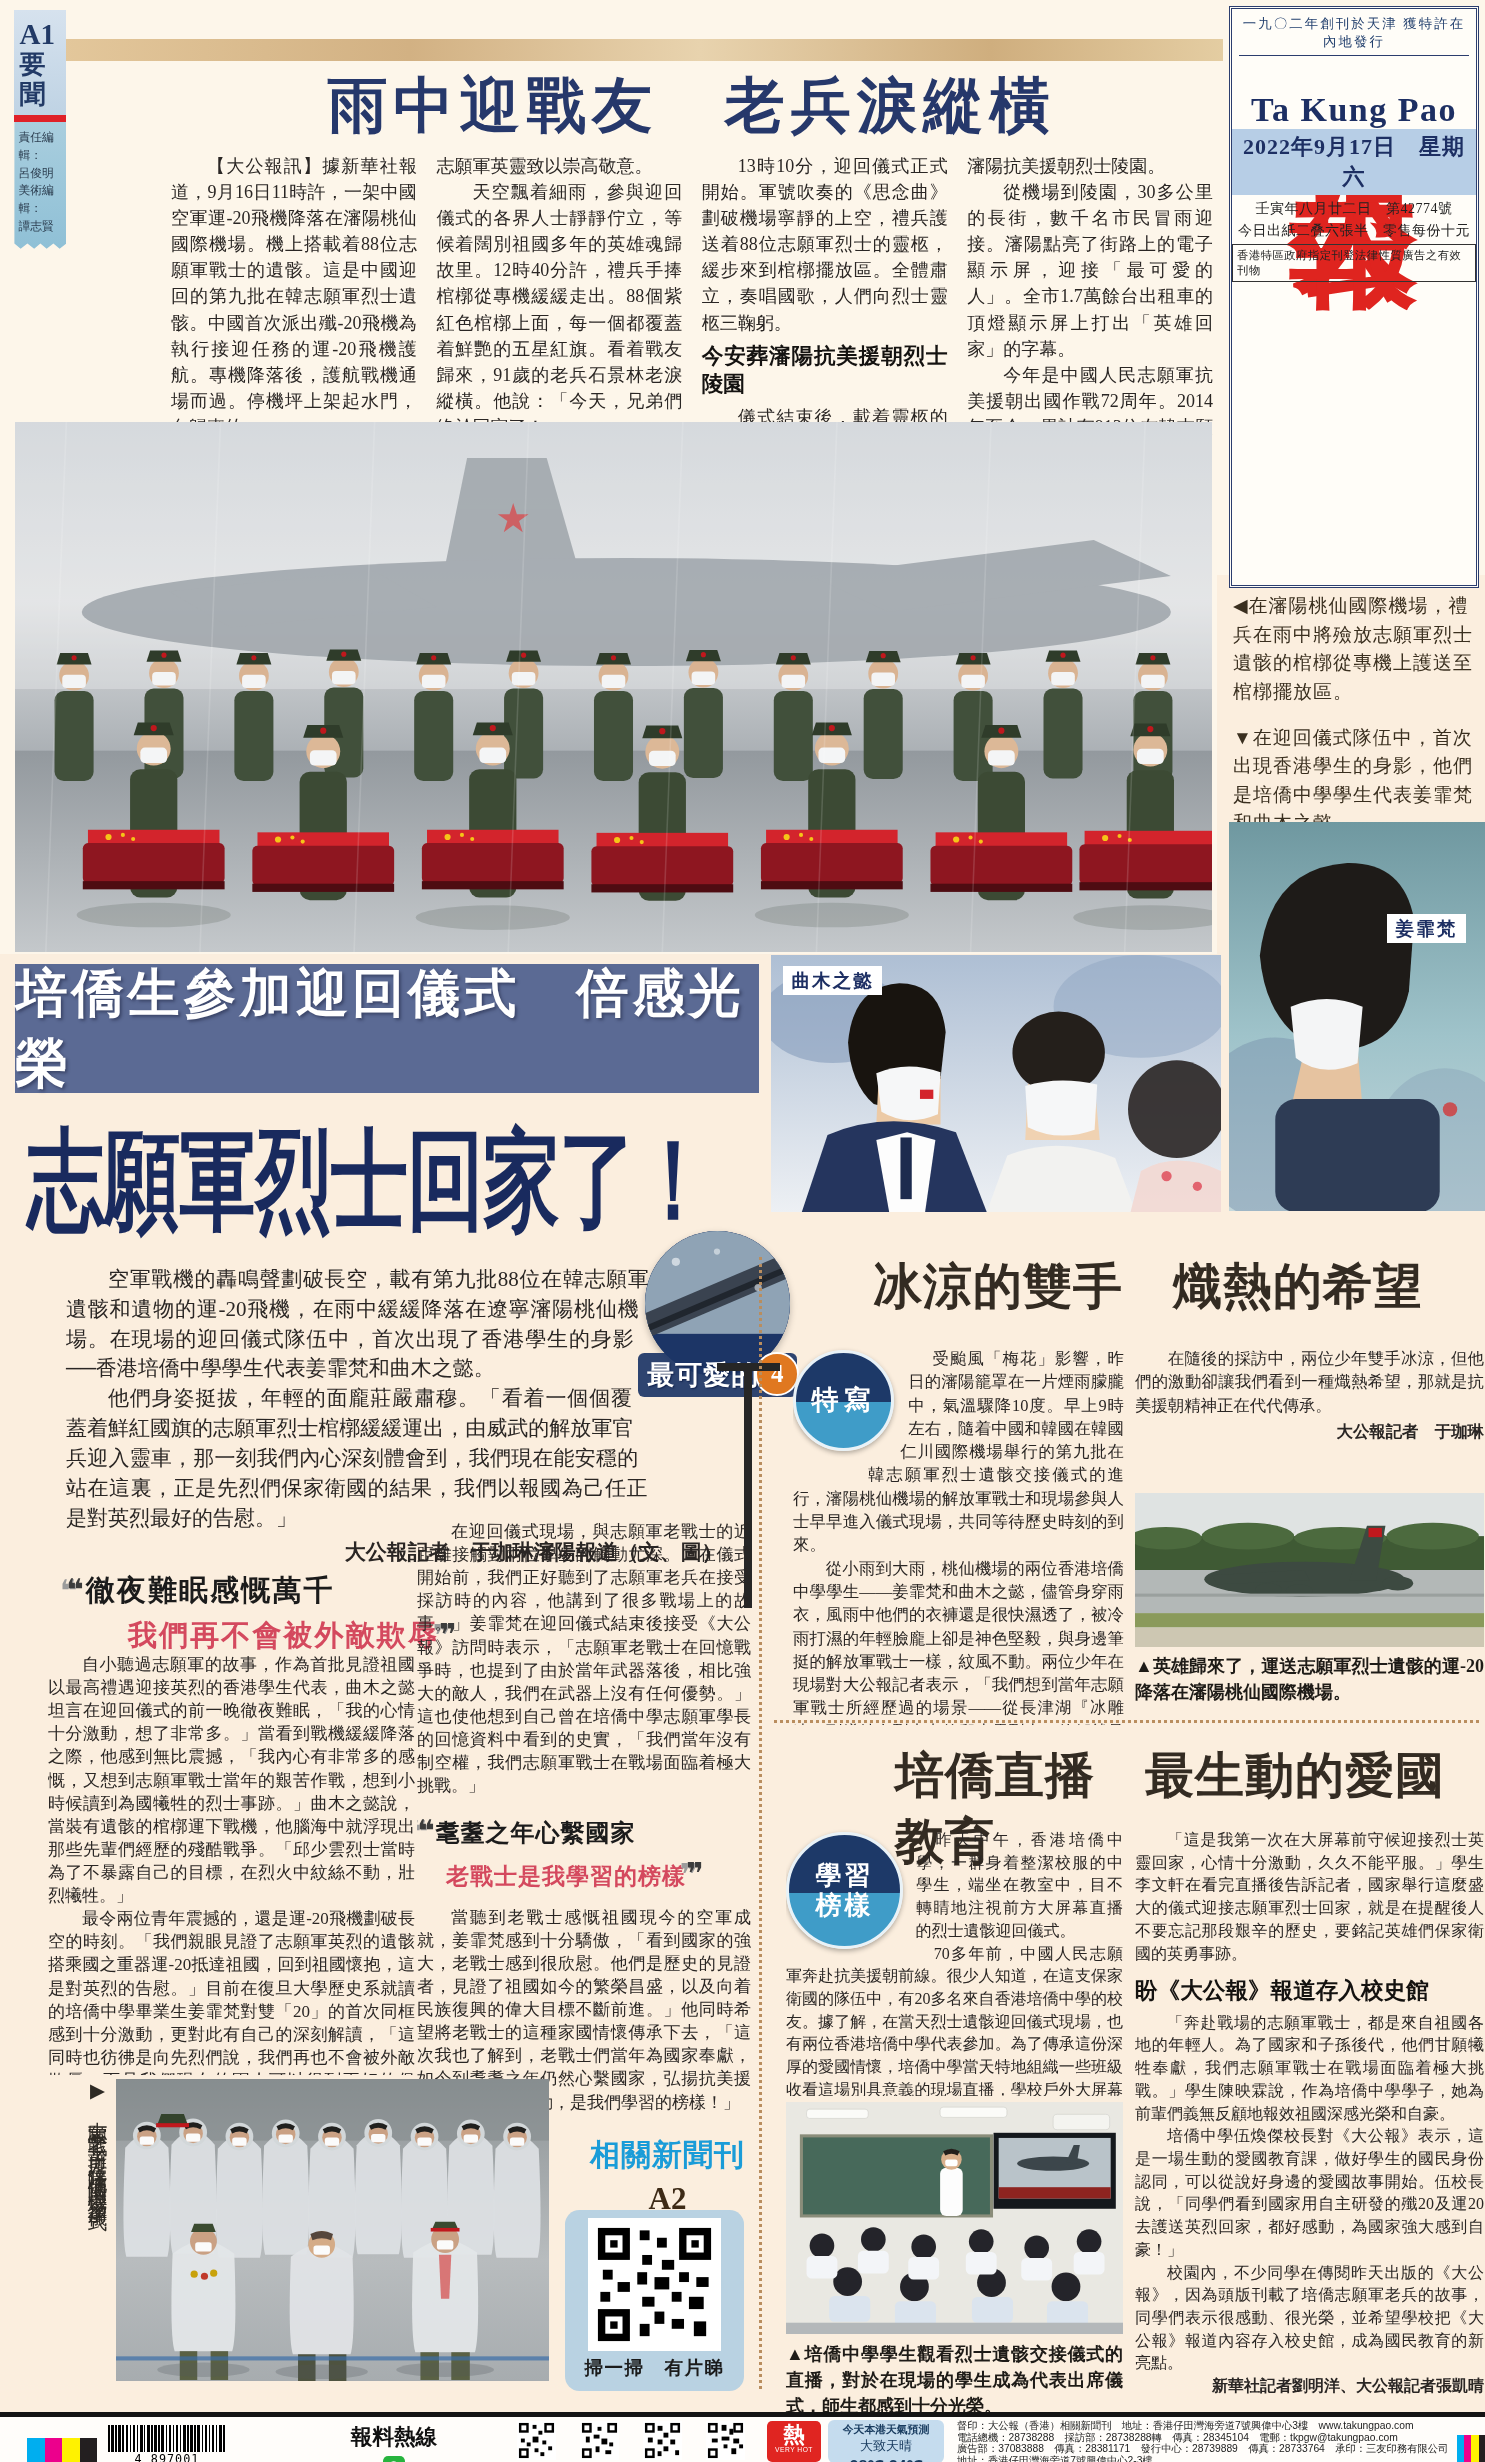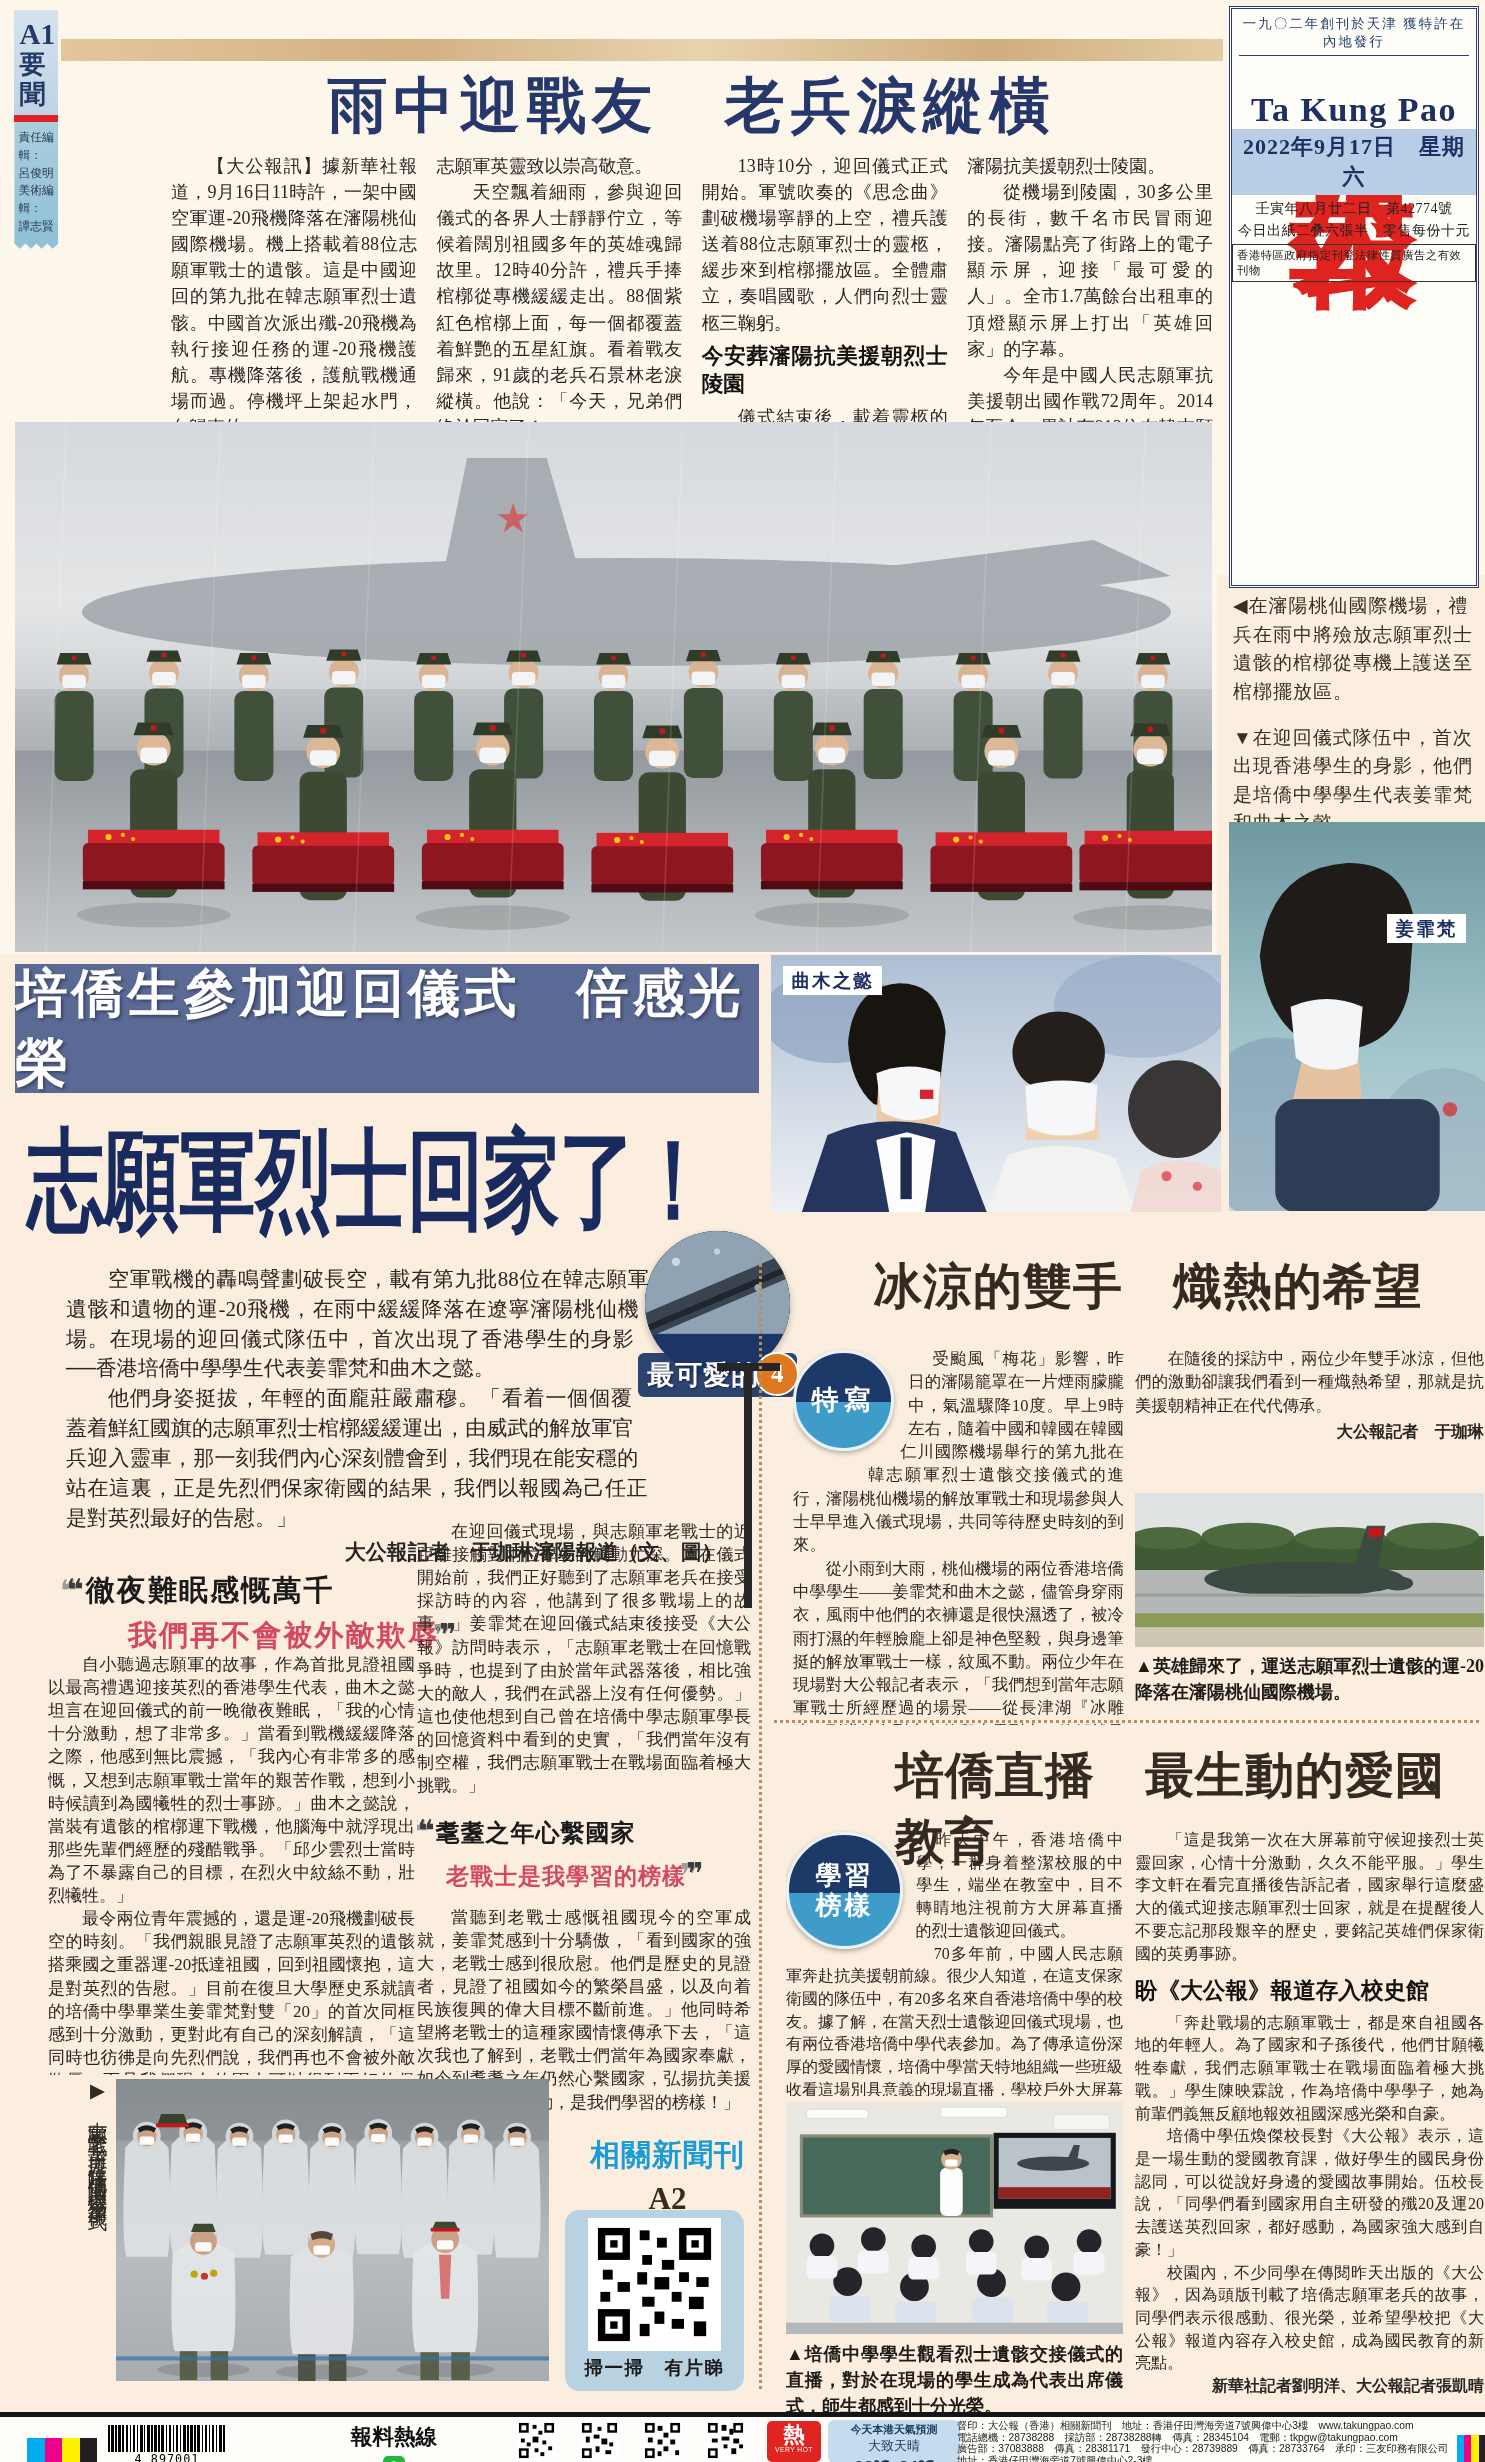--- a/index.html
+++ b/index.html
@@ -4,21 +4,21 @@
 <style>
   html,body{margin:0;padding:0;background:#777;}
   .page{position:relative;width:1486px;height:2462px;margin:0 auto;background:#fdf6ea;overflow:hidden;
         font-family:"Liberation Serif","DejaVu Serif",serif;color:#2a2624;}
   .abs{position:absolute;}
   .lower-bg{left:0;top:954px;width:1486px;height:1459px;background:#fbeede;}
   .rail-bg{left:1217px;top:575px;width:269px;height:380px;background:#fbeede;}
   .top-strip{left:61px;top:39px;width:1162px;height:21.6px;background:linear-gradient(90deg,#e3c79b,#d2b183 30%,#e8d3ae 55%,#cfae7e 80%,#e4cda2);}
 
   
-  .ribbon{left:14.4px;top:10.3px;width:44px;}
+  .ribbon{left:14.4px;top:10.3px;width:52px;}
   .ribbon .rb-top{background:linear-gradient(180deg,#d6e2ee,#bfd3e4);padding:9.2px 5.1px 5.1px;text-align:left;}
   .rb-a1{font-size:29px;font-weight:bold;color:#223a66;line-height:1.05;}
   .rb-sec{font-size:26px;font-weight:bold;color:#223a66;line-height:1.15;}
   .rb-red{height:7.2px;background:#df2128;}
   .rb-bot{background:linear-gradient(180deg,#a9cede,#8fc0d6);padding:7.2px 4.1px 13.4px;
           clip-path:polygon(0 0,100% 0,100% 96%,87% 100%,75% 96%,62% 100%,50% 96%,38% 100%,25% 96%,12% 100%,0 96%);}
   .rb-ed{font-size:11.8px;line-height:1.5;color:#2c3e50;white-space:pre-line;}
 
   
   .top-headline{left:170px;top:66px;width:1043px;text-align:center;font-size:60px;font-weight:bold;
@@ -155,22 +155,22 @@
   .hl-email{font-size:19.5px;font-weight:bold;}
   .ic-mail{background:#1a86d0;}
   .fqr{position:absolute;top:4.1px;display:flex;gap:9.2px;left:509px;}
   .fqr .q{width:54px;text-align:center;}
   .fqr svg{width:39px;height:39px;background:#fff;}
   .fqr .ql{font-family:"Liberation Serif",serif;font-size:11.8px;color:#111;margin-top:-1px;}
   .hot{position:absolute;left:767px;top:4.1px;width:54px;height:41px;background:#e02521;border-radius:5.1px;color:#fff;
        text-align:center;line-height:1;}
   .hot .hc{font-family:"Liberation Serif",serif;font-size:21.6px;font-weight:bold;margin-top:4.1px;}
   .hot .he{font-size:6.7px;letter-spacing:0.5px;}
-  .weather{position:absolute;left:828px;top:3.1px;width:132px;height:43px;background:#c5dcee;border-radius:6.2px;
-           text-align:center;color:#173a5e;font-family:Liberation Mono, monospace;}
+  .weather{position:absolute;left:828px;top:3.1px;width:116px;height:43px;background:#c5dcee;border-radius:6.2px;
+           text-align:center;color:#173a5e;font-family:Liberation Sans, sans-serif;}
   .w1{font-size:10.8px;font-weight:bold;margin-top:3.1px;}
   .w2{font-size:13px;}
   .w3{font-size:16px;font-weight:bold;}
   .pub{position:absolute;left:957px;top:3.1px;width:493px;font-size:10.3px;line-height:1.13;color:#222;}
   .cmyk-r{position:absolute;left:1457px;top:17.5px;display:flex;}
   .cmyk-r i{width:7.2px;height:28px;display:block;}
   .c-c{background:#00aeef;}.c-m{background:#ec008c;}.c-y{background:#fff200;}.c-k{background:#231f20;}
 </style>
 </head>
 <body>

